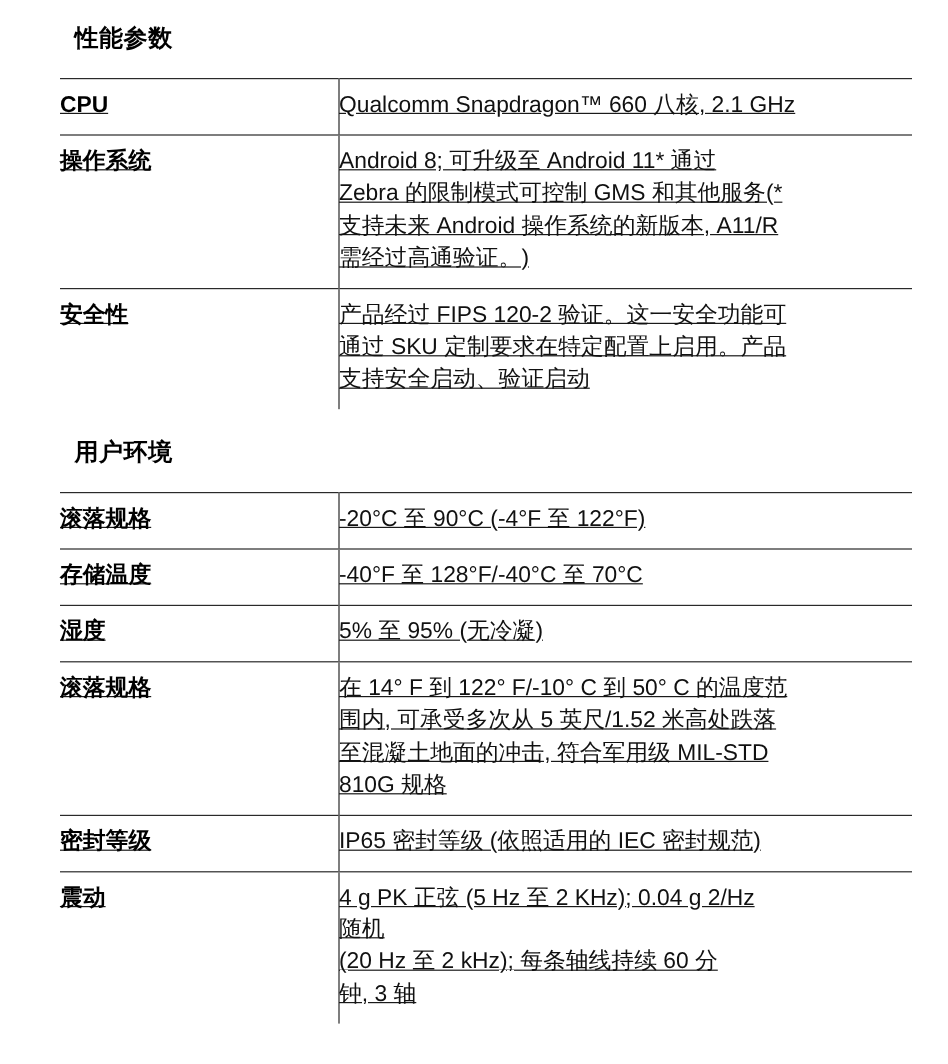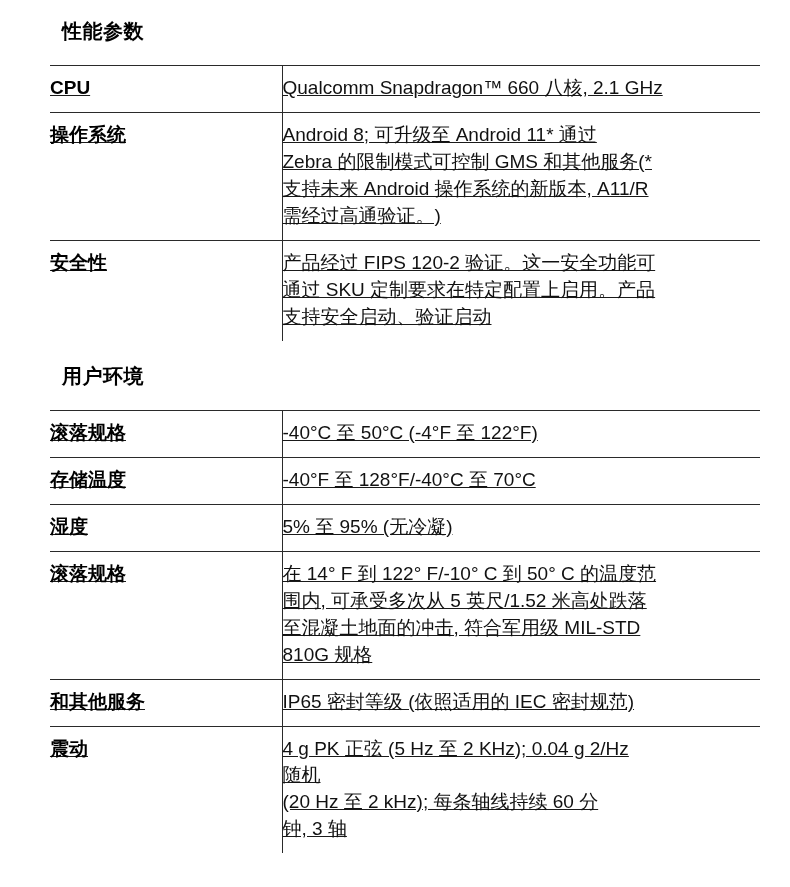--- a/index.html
+++ b/index.html
@@ -95,39 +95,39 @@
 支持安全启动、验证启动</td>
       </tr>
     </tbody>
   </table>
 
   <h2 class="section-heading">用户环境</h2>
   <table class="spec">
     <tbody>
       <tr>
         <td class="label">滚落规格</td>
-        <td class="value">-40°C 至 50°C (-4°F 至 122°F)</td>
+        <td class="value">-20°C 至 90°C (-4°F 至 122°F)</td>
       </tr>
       <tr>
         <td class="label">存储温度</td>
         <td class="value">-40°F 至 128°F/-40°C 至 70°C</td>
       </tr>
       <tr>
         <td class="label">湿度</td>
         <td class="value">5% 至 95% (无冷凝)</td>
       </tr>
       <tr>
         <td class="label">滚落规格</td>
         <td class="value">在 14° F 到 122° F/-10° C 到 50° C 的温度范
 围内, 可承受多次从 5 英尺/1.52 米高处跌落
 至混凝土地面的冲击, 符合军用级 MIL-STD
 810G 规格</td>
       </tr>
       <tr>
-        <td class="label">和其他服务</td>
+        <td class="label">密封等级</td>
         <td class="value">IP65 密封等级 (依照适用的 IEC 密封规范)</td>
       </tr>
       <tr>
         <td class="label">震动</td>
         <td class="value">4 g PK 正弦 (5 Hz 至 2 KHz); 0.04 g 2/Hz
 随机
   (20 Hz 至 2 kHz); 每条轴线持续 60 分
 钟, 3 轴</td>
       </tr>
     </tbody>

